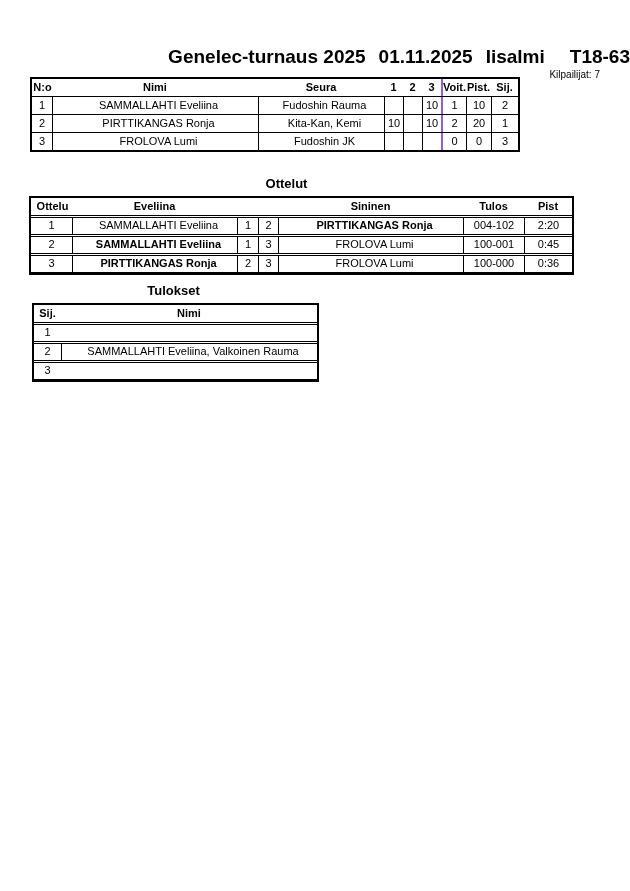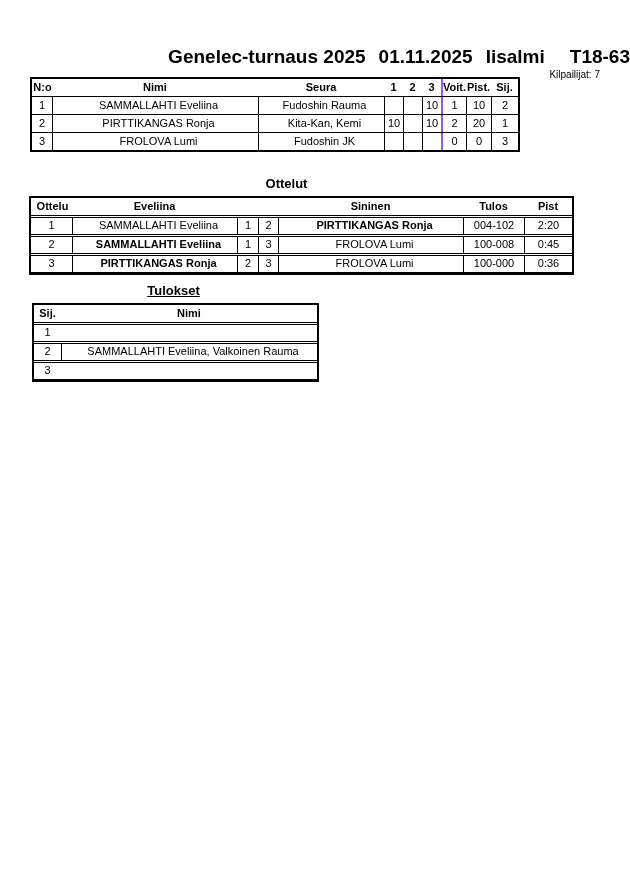--- a/index.html
+++ b/index.html
@@ -14,21 +14,21 @@
   .title {
     position: absolute; top: 46px; left: 0; width: 100%;
     text-align: right; font-size: 19px; font-weight: bold;
     white-space: nowrap;
   }
   .gap13 { margin-left: 13px; }
   .gap25 { margin-left: 25px; }
   .sec-h { position: absolute; text-align: center; font-size: 13px; font-weight: bold; }
   .kilp-h   { top: 69px;  left: 30px; width: 412px; font-size: 12px; }
   .ottelut-h  { top: 176px; left: 16px; width: 541px; }
-  .tulokset-h { top: 283px; left: 32px; width: 283px; text-decoration: underline; }
+  .tulokset-h { top: 283px; left: 32px; width: 283px; }
   .count { position: absolute; top: 69px; right: 30px; font-size: 10px; }
 
   .tbl { position: absolute; border: 2px solid #000; background: #fff; font-size: 11px; }
   .row { display: grid; }
   .row > div { box-sizing: border-box; overflow: hidden; white-space: nowrap; }
 
   
   .t1 { left: 30px; top: 77px; width: 486px; }
   .t1 .row { grid-template-columns: 20px 206px 126px 19px 19px 19px 25px 25px 1fr; }
   .t1 .hrow { height: 17px; line-height: 17px; font-weight: bold; }
@@ -136,21 +136,21 @@
       <div class="lft bold">PIRTTIKANGAS Ronja</div>
       <div>004-102</div>
       <div>2:20</div>
     </div>
     <div class="row brow">
       <div>2</div>
       <div class="lft bold">SAMMALLAHTI Eveliina</div>
       <div>1</div>
       <div>3</div>
       <div class="lft">FROLOVA Lumi</div>
-      <div>100-008</div>
+      <div>100-001</div>
       <div>0:45</div>
     </div>
     <div class="row brow">
       <div>3</div>
       <div class="lft bold">PIRTTIKANGAS Ronja</div>
       <div>2</div>
       <div>3</div>
       <div class="lft">FROLOVA Lumi</div>
       <div>100-000</div>
       <div>0:36</div>

